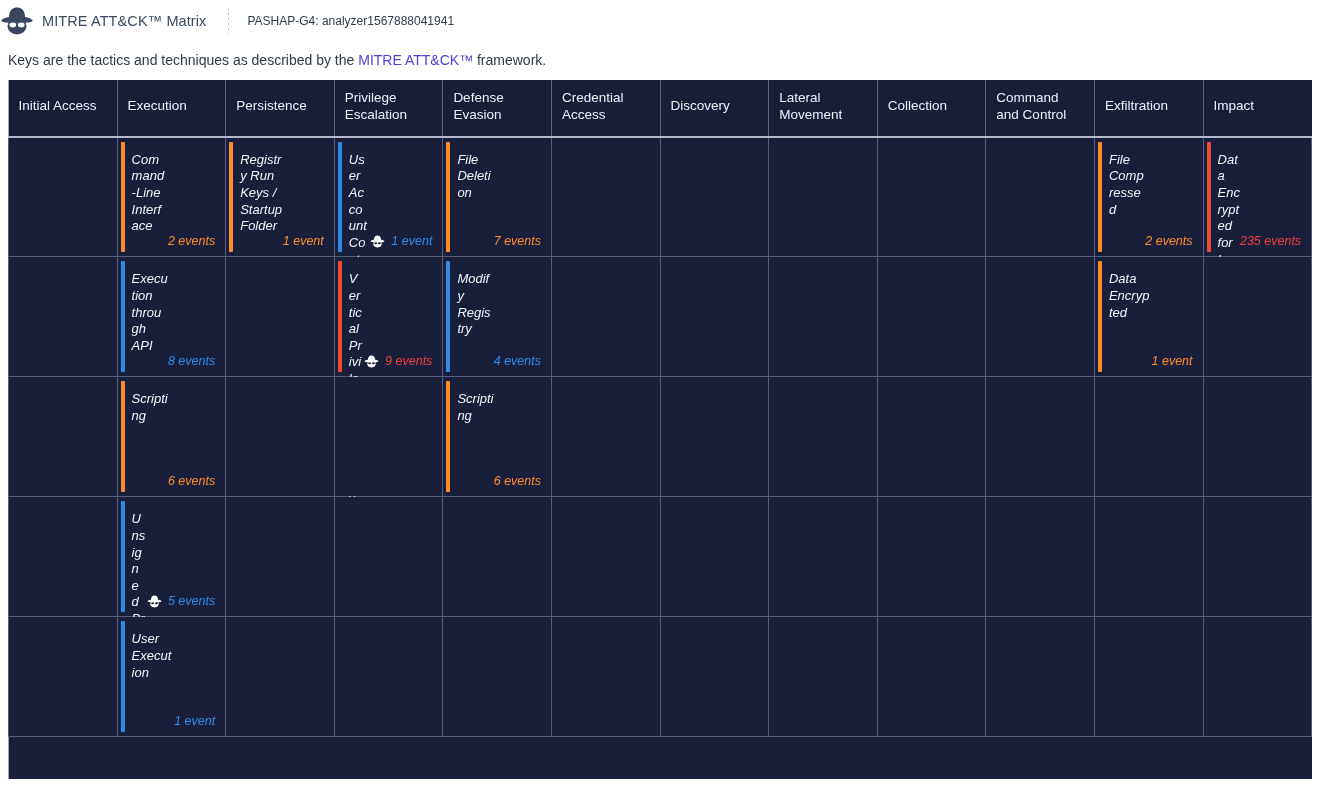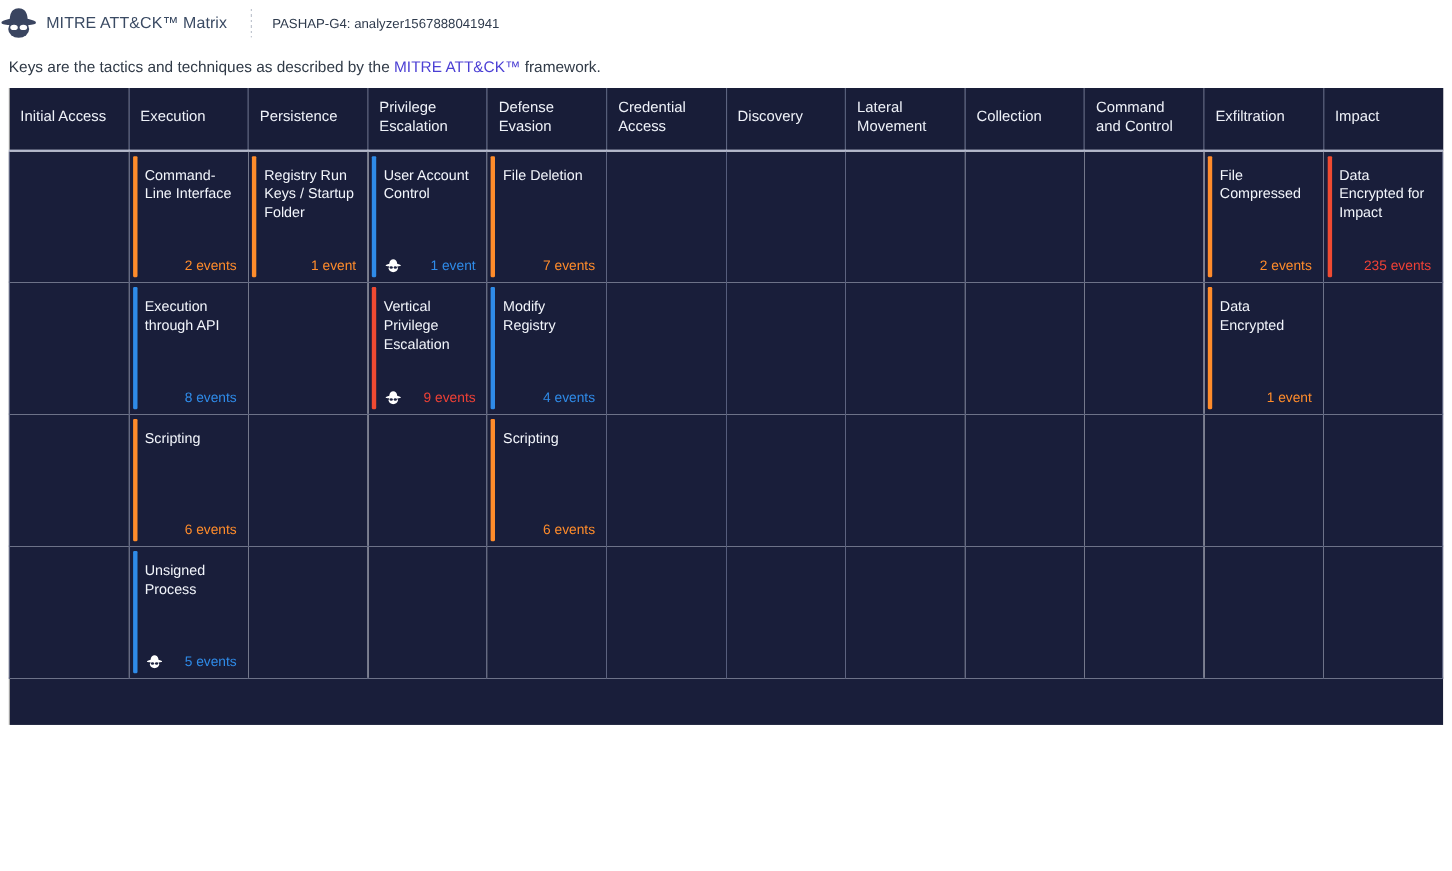--- a/index.html
+++ b/index.html
@@ -114,21 +114,22 @@
     background: #191e3a;
   }
 
   
   .tech {
     position: absolute;
     left: 0; top: 0; right: 0; bottom: 0;
     padding: 14px 6px 8px 14px;
     box-sizing: border-box;
     display: flex;
-    flex-direction: column;
+    flex-direction: row;
+    font-style: italic;
   }
   .tech::before {
     content: "";
     position: absolute;
     left: 3px;
     top: 4px;
     bottom: 4px;
     width: 4px;
     border-radius: 1px;
     background: var(--bar, #ff8c2b);
@@ -382,18 +383,40 @@
           <td class="empty-cell"></td>
           <td class="empty-cell"></td>
           <td class="empty-cell"></td>
           <td class="empty-cell"></td>
           <td class="empty-cell"></td>
           <td class="empty-cell"></td>
           <td class="empty-cell"></td>
           <td class="empty-cell"></td>
           <td class="empty-cell"></td>
         </tr>
+        <tr>
+          <td class="empty-cell"></td>
+          <td>
+  <div class="tech" style="--bar: #2f8be8;">
+    <div class="tech-name">User Execution</div>
+    <div class="tech-foot">
+
+      <span class="events" style="--ec: #2f8be8;">1 event</span>
+    </div>
+  </div>
+</td>
+          <td class="empty-cell"></td>
+          <td class="empty-cell"></td>
+          <td class="empty-cell"></td>
+          <td class="empty-cell"></td>
+          <td class="empty-cell"></td>
+          <td class="empty-cell"></td>
+          <td class="empty-cell"></td>
+          <td class="empty-cell"></td>
+          <td class="empty-cell"></td>
+          <td class="empty-cell"></td>
+        </tr>
         <tr class="footer-row">
           <td colspan="12"></td>
         </tr>
       </tbody>
   </table>
 </div>
 
 </body></html>

